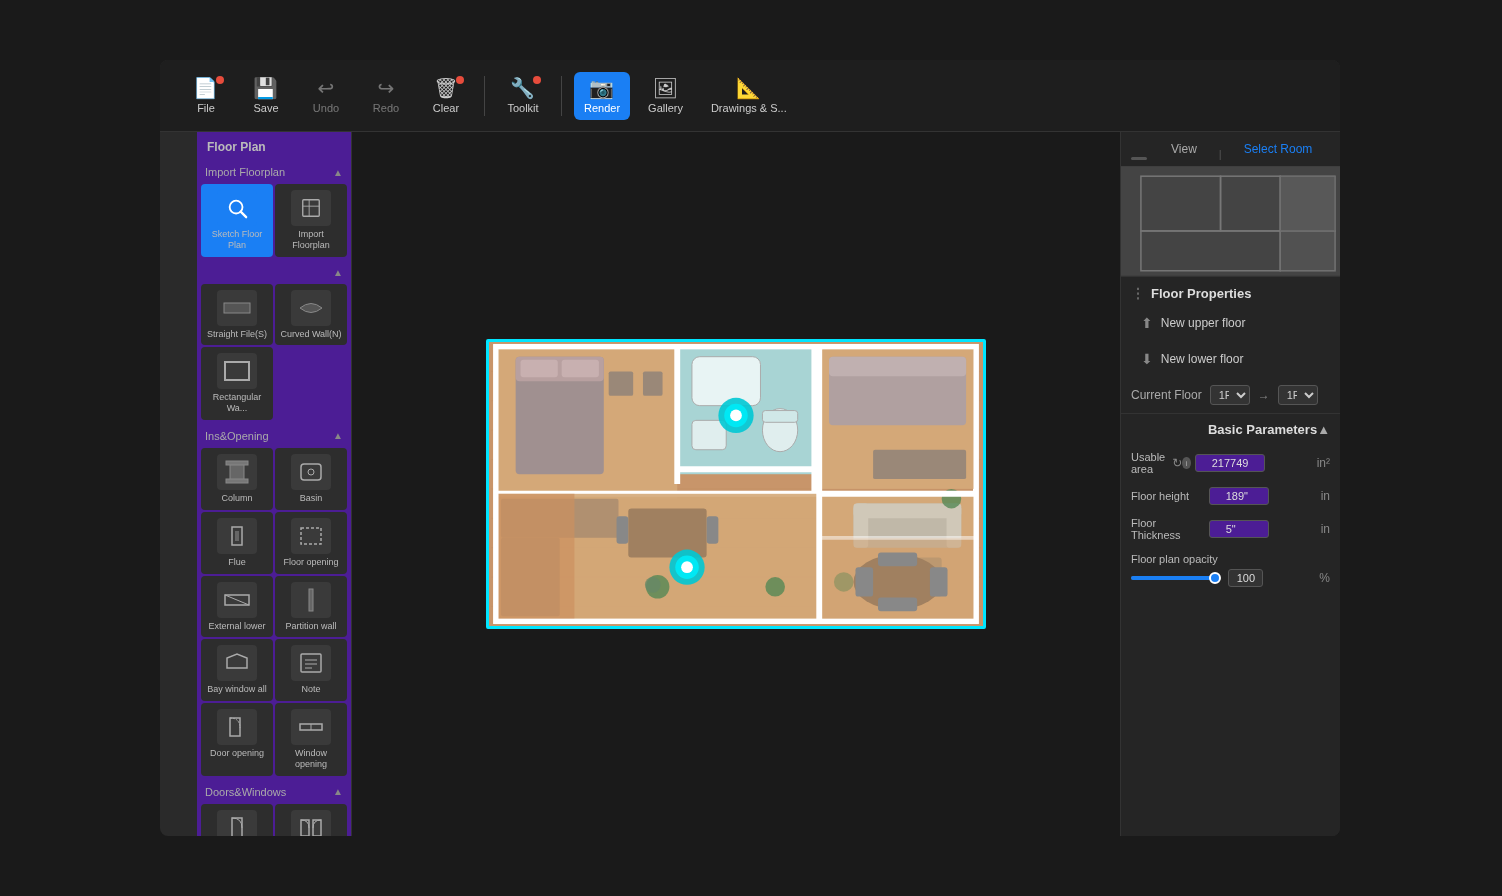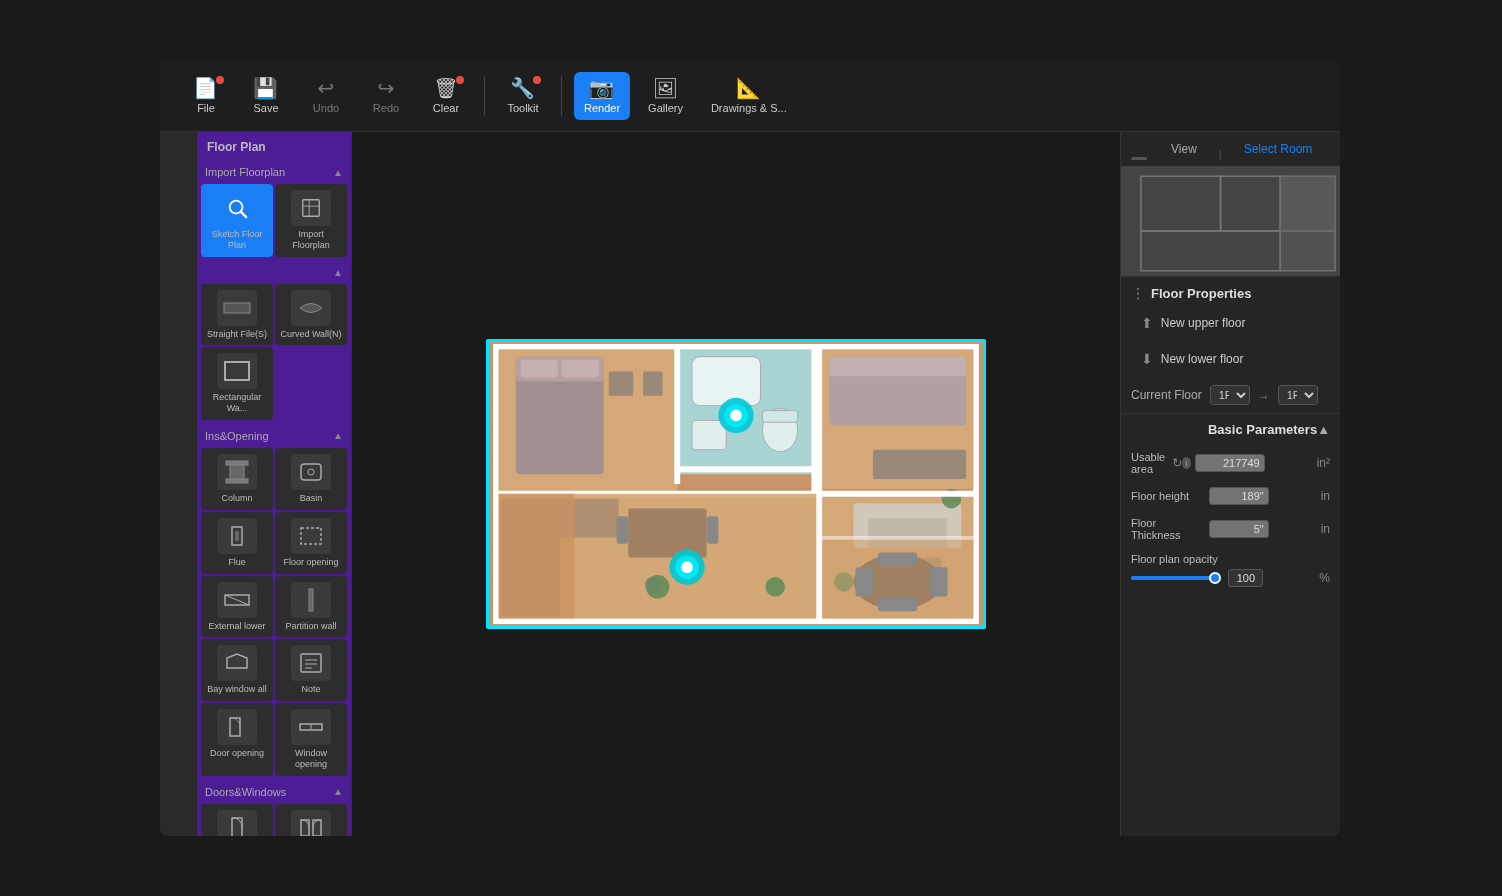--- a/index.html
+++ b/index.html
@@ -277,28 +277,27 @@
       flex: 1;
       display: flex;
       align-items: center;
     }
     .property-value {
       display: flex;
       align-items: center;
       gap: 4px;
     }
     .prop-input {
-      background: #737373;
+      background: #4c1d95;
       border: 1px solid #555;
       color: #ddd;
       font-size: 11px;
-      padding: 2px 4px;
+      padding: 2px 16px;
       border-radius: 3px;
       width: 60px;
-      text-align: right;
     }
     .prop-unit {
       font-size: 12px;
       color: #888;
       margin-left: 48px;
     }
 
     .opacity-row {
       padding: 6px 10px;
       font-size: 11px;

